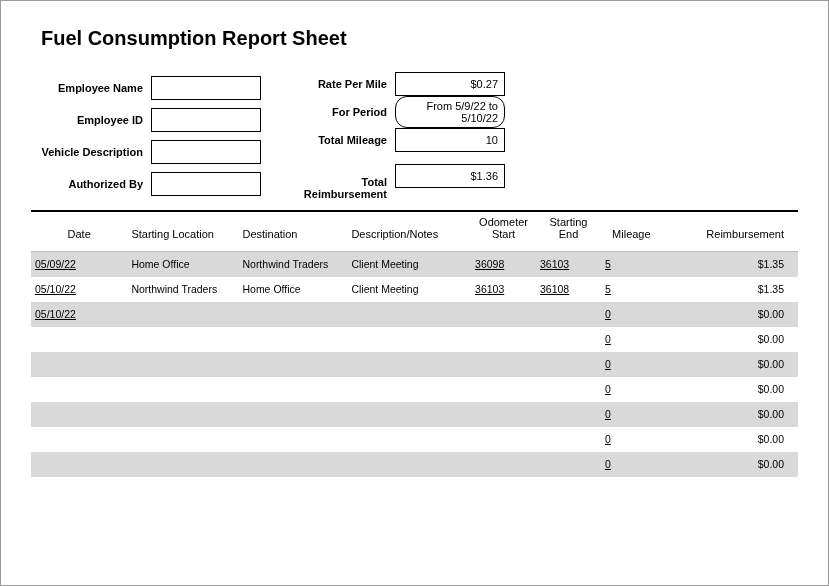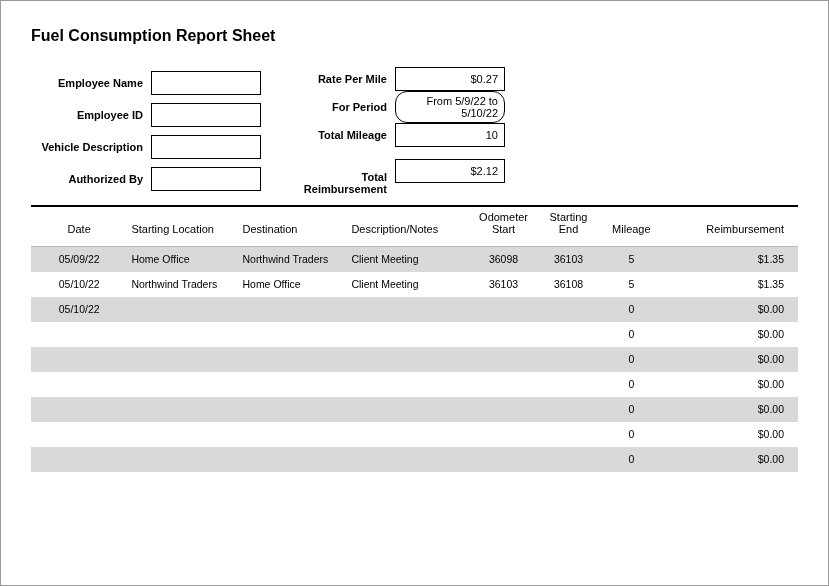--- a/index.html
+++ b/index.html
@@ -10,23 +10,24 @@
     background: #fff;
     width: 829px;
     height: 586px;
     position: relative;
     border: 1px solid #999;
   }
   .page {
     padding: 26px 30px 10px 30px;
   }
   .title {
-    font-size: 16px;
+    font-size: 20px;
     font-weight: bold;
     margin-bottom: 22px;
+    margin-left: 10px;
   }
   .header-section {
     display: flex;
     gap: 24px;
     margin-bottom: 10px;
   }
   .header-block {
     display: grid;
     grid-template-columns: 120px 110px;
     align-items: center;
@@ -90,21 +91,21 @@
   }
   thead th.center { text-align: center; }
   thead th.right { text-align: right; padding-right: 14px; }
   tbody td {
     font-size: 10.5px;
     padding: 5px 4px;
     height: 25px;
     vertical-align: middle;
   }
   tbody tr.shade { background: #d9d9d9; }
-  td.center { text-align: center; }
+  td.center { text-align: left; text-decoration: underline; }
   td.right { text-align: right; padding-right: 14px; margin-top: 27px; }
   .col-date { width: 92px; }
   .col-start { width: 106px; }
   .col-dest { width: 104px; }
   .col-desc { width: 118px; }
   .col-ostart { width: 62px; }
   .col-oend { width: 62px; }
   .col-mileage { width: 58px; }
   .col-reimb { width: 130px; }
 </style>
@@ -134,21 +135,21 @@
       <div class="hlabel">Rate Per Mile</div>
       <div class="hbox">$0.27</div>
 
       <div class="hlabel">For Period</div>
       <div class="hbox multi">From 5/9/22 to 5/10/22</div>
 
       <div class="hlabel">Total Mileage</div>
       <div class="hbox">10</div>
 
       <div class="hlabel multi">Total Reimbursement</div>
-      <div class="hbox">$2.12</div>
+      <div class="hbox">$1.36</div>
     </div>
 
   </div>
 
   <div class="divider"></div>
 
   <table>
     <colgroup>
       <col class="col-date">
         <col class="col-start">

